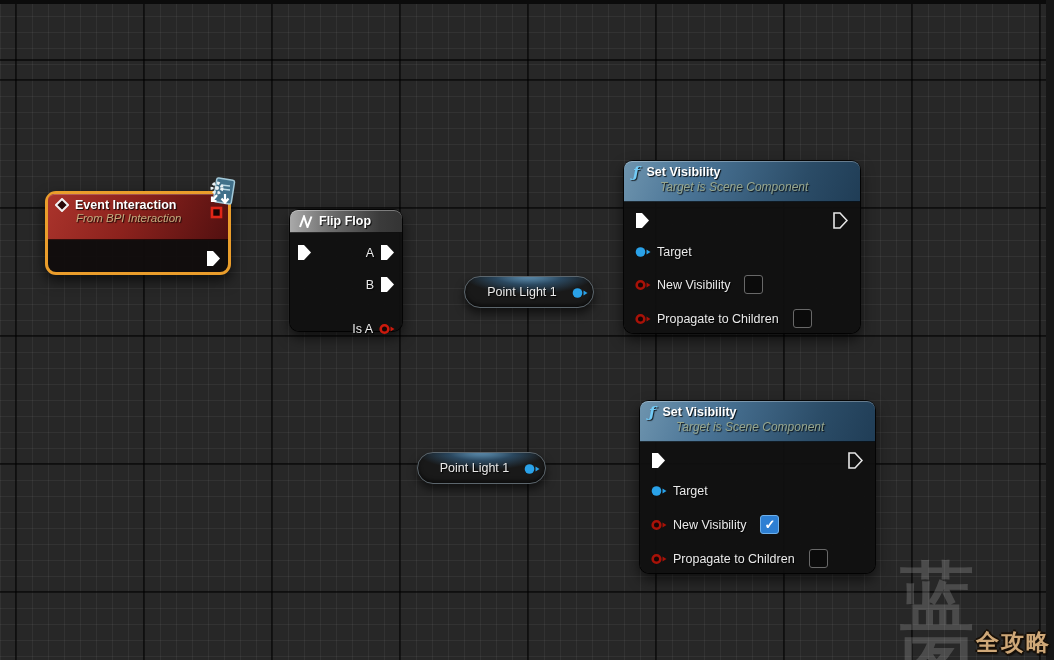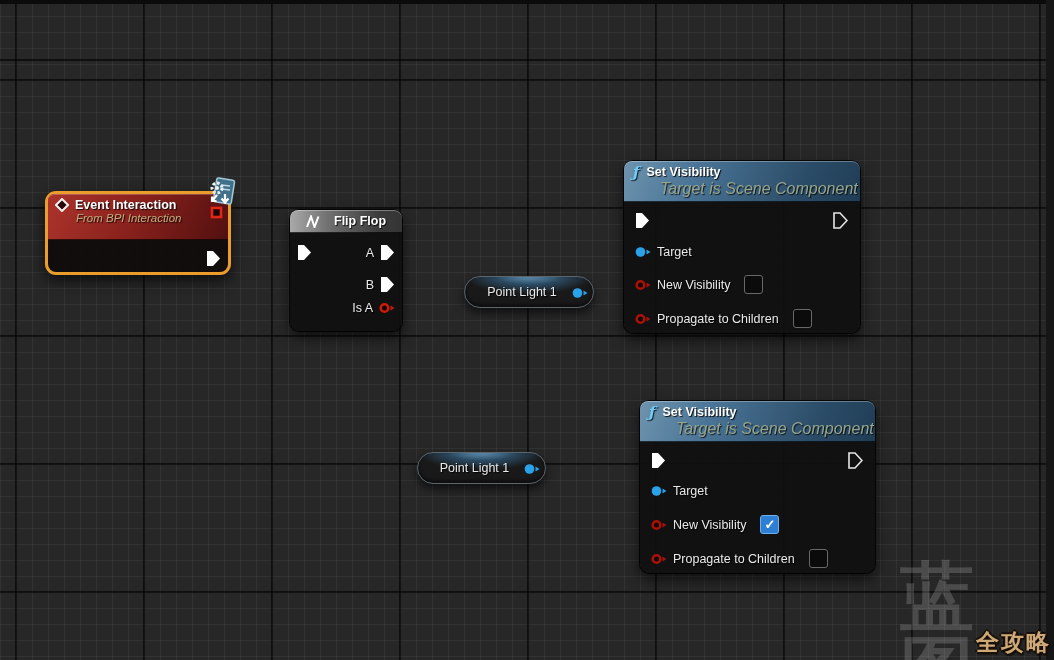--- a/index.html
+++ b/index.html
@@ -42,35 +42,35 @@
               box-shadow:0 6px 14px rgba(0,0,0,.65);}
   .node-event .hdr{height:46px;border-radius:6px 6px 0 0;
       background:linear-gradient(115deg,#ab342c 0%,#8c221d 45%,#521010 100%);
       box-shadow:inset 0 1px 0 rgba(255,255,255,.22);
       border-bottom:1px solid rgba(0,0,0,.7);padding:4px 0 8px 7px;box-sizing:border-box;}
   .node-event .t1{display:flex;align-items:center;gap:6px;}
   .node-event .node-sub{color:#c3ab7e;margin:0 0 0 21px;}
 
   
   .node-flipflop{left:290px;top:210px;width:112px;height:121px;}
-  .node-flipflop .hdr{height:23px;border-radius:8px 8px 0 0;display:flex;align-items:center;gap:14px;
-      padding-left:15px;box-sizing:border-box;
+  .node-flipflop .hdr{height:23px;border-radius:8px 8px 0 0;display:flex;align-items:center;gap:6px;
+      padding-left:8px;box-sizing:border-box;
       background:linear-gradient(to right,#a9a9a9 0%,#6f6f6f 35%,#3b3b3b 80%,#343434 100%);
       box-shadow:inset 0 1px 0 rgba(255,255,255,.35);
       border-bottom:1px solid rgba(0,0,0,.7);}
 
   
   .node-setvis .hdr{height:41px;border-radius:8px 8px 0 0;padding:4px 0 0 9px;box-sizing:border-box;
       background:linear-gradient(110deg,#6e94ae 0%,#4a7496 30%,#2b4c67 75%,#203d56 100%);
       box-shadow:inset 0 1px 0 rgba(255,255,255,.3);
       border-bottom:1px solid rgba(0,0,0,.7);}
   .node-setvis .t1{display:flex;align-items:center;gap:7px;}
   .fglyph{font-family:"DejaVu Serif", serif;font-style:italic;font-weight:bold;font-size:15px;
           color:#72cbf6;line-height:14px;text-shadow:1px 1px 1px rgba(0,0,0,.8);}
-  .node-setvis .node-sub{color:#96a68e;font-size:16px;margin:1px 0 0 27px;}
+  .node-setvis .node-sub{color:#96a68e;font-size:12px;margin:1px 0 0 27px;}
   .node-setvis1{left:624px;top:161px;width:236px;height:172px;}
   .node-setvis2{left:640px;top:401px;width:235px;height:172px;}
 
   .checkbox{width:17px;height:17px;border:1px solid #686868;border-radius:3px;
             background:rgba(8,8,8,.6);margin-left:8px;display:flex;align-items:center;justify-content:center;}
   .checkbox .check{display:none;color:#fff;font-size:13px;font-weight:bold;line-height:15px;}
   .checkbox[data-checked="true"]{background:#2d7fd3;border-color:#6fb0ea;}
   .checkbox[data-checked="true"] .check{display:block;}
 
   
@@ -152,21 +152,21 @@
       <svg width="15" height="17" viewBox="0 0 15 17">
         <path d="M1 1 H7 L14 8.5 L7 16 H1 Z" fill="#fff"></path>
       </svg>
     </div>
     <div class="pinrow" style="right:7px;top:66px;">
       <span class="pinlabel">B</span>
       <svg width="15" height="17" viewBox="0 0 15 17">
         <path d="M1 1 H7 L14 8.5 L7 16 H1 Z" fill="#fff"></path>
       </svg>
     </div>
-    <div class="pinrow" style="right:7px;top:91px;">
+    <div class="pinrow" style="right:7px;top:112px;">
       <span class="pinlabel">Is A</span>
       <svg width="16" height="12" viewBox="0 0 16 12">
         <circle cx="5.5" cy="6" r="3.8" fill="#140505" stroke="#cc1a0d" stroke-width="2.6"></circle>
         <path d="M11.5 3.4 L15.5 6 L11.5 8.6 Z" fill="#cc1a0d"></path>
       </svg>
     </div>
   </div>
 
   <div class="node node-setvis node-setvis1">
     <div class="hdr">

